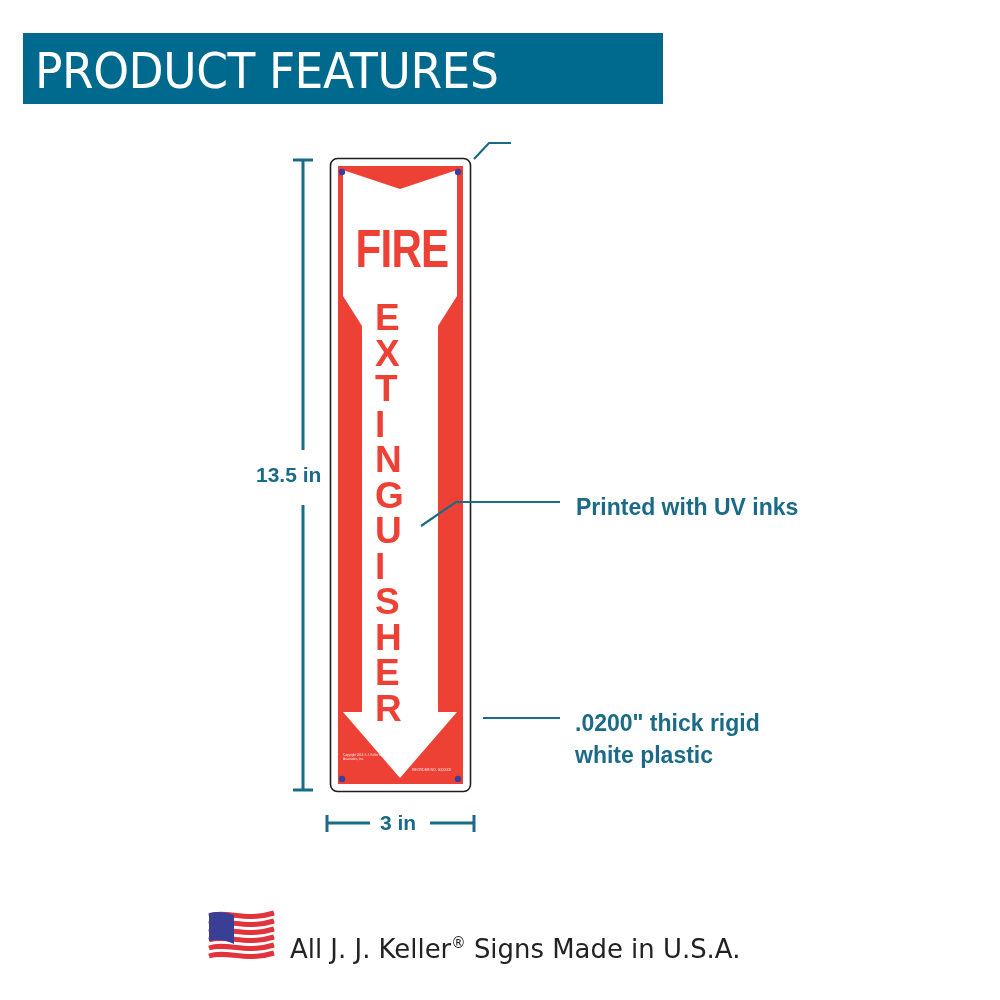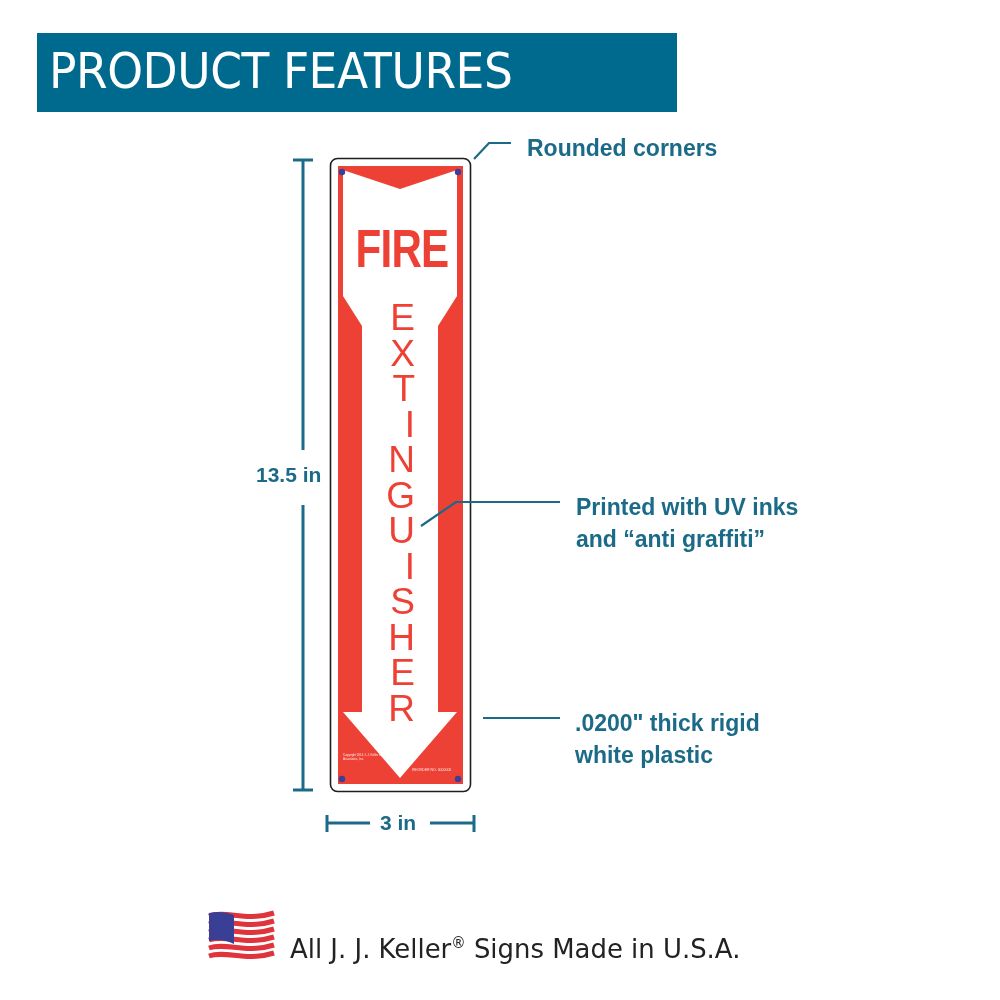--- a/index.html
+++ b/index.html
@@ -2,21 +2,21 @@
 <html><head>
 <meta charset="utf-8">
 <style>
   html, body { margin: 0; padding: 0; }
   body {
     width: 1000px; height: 1000px; position: relative; overflow: hidden;
     background: #ffffff;
     font-family: "Liberation Sans", sans-serif;
   }
   .banner {
-    position: absolute; left: 37px; top: 33px; width: 640px; height: 79px;
+    position: absolute; left: 23px; top: 33px; width: 640px; height: 71px;
     background: #006a8e;
   }
   .banner-title {
     position: absolute; left: 12px; top: 10px;
     color: #ffffff; font-family: "DejaVu Sans", sans-serif;
     font-size: 49px; font-weight: normal; letter-spacing: -0.5px;
     transform: scaleX(0.93); transform-origin: left top;
     white-space: nowrap; line-height: 1.2;
   }
   .callout {
@@ -78,36 +78,34 @@
 
   <g stroke="#1a6a88" stroke-width="2.2" fill="none">
     <polyline points="474,159 489,143 511,143"></polyline>
     <polyline points="421,526 456,502 560,502"></polyline>
     <line x1="483" y1="718" x2="560" y2="718"></line>
   </g>
 </svg>
 
 <div style="position:absolute; left:343px; top:218px; width:114px; text-align:center; color:#ee4135; font-family:'Liberation Sans',sans-serif; font-weight:bold; font-size:54px; line-height:60px; transform:scaleX(0.78); transform-origin:center top; letter-spacing:-1px;">FIRE</div>
 
-<div style="position:absolute; left:376px; top:300px; width:48px; text-align:right; color:#ee4135; font-family:'Liberation Sans',sans-serif; font-weight:normal; font-size:37px; line-height:35.5px; word-break:break-all; white-space:normal;">
+<div style="position:absolute; left:366px; top:300px; width:48px; text-align:left; color:#ee4135; font-family:'Liberation Sans',sans-serif; font-weight:bold; font-size:37px; line-height:35.5px; word-break:break-all; white-space:normal;">
   <span id="vtext" style="display:block; width:30px; margin:0 auto; word-break:break-all;">EXTINGUISHER</span>
 </div>
 
 <div style="position:absolute; left:343px; top:753px; width:40px; color:#ffe9e6; font-size:3px; line-height:4px;">Copyright 2014 J. J. Keller &amp; Associates, Inc.</div>
 <div style="position:absolute; left:412px; top:768px; color:#ffe9e6; font-size:3.5px; white-space:nowrap;">REORDER NO. 0000000</div>
 
 <div class="dim-label" style="left:256px; top:463px;">13.5 in</div>
 <div class="dim-label" style="left:380px; top:811px;">3 in</div>
 
 <div class="callout" style="left:527px; top:132px;">
-  <div>Rounded corners</div>
 </div>
 <div class="callout" style="left:576px; top:491px;">
   <div>Printed with UV inks</div>
-  <div>and “anti graffiti”</div>
 </div>
 <div class="callout" style="left:575px; top:707px;">
   <div>.0200" thick rigid</div>
   <div>white plastic</div>
 </div>
 
 <div class="footer">
   <svg width="70" height="56" viewBox="0 0 70 56">
     <g fill="none" stroke-width="5" stroke="#e0333b" stroke-linecap="butt">
       <path d="M3,8 C20,2 40,14 68,5"></path>

